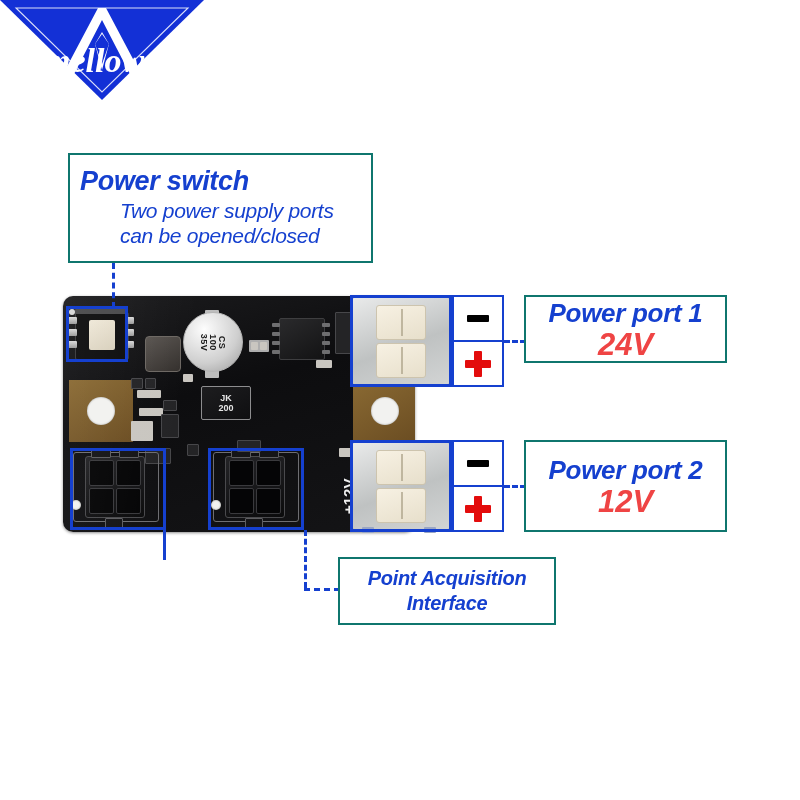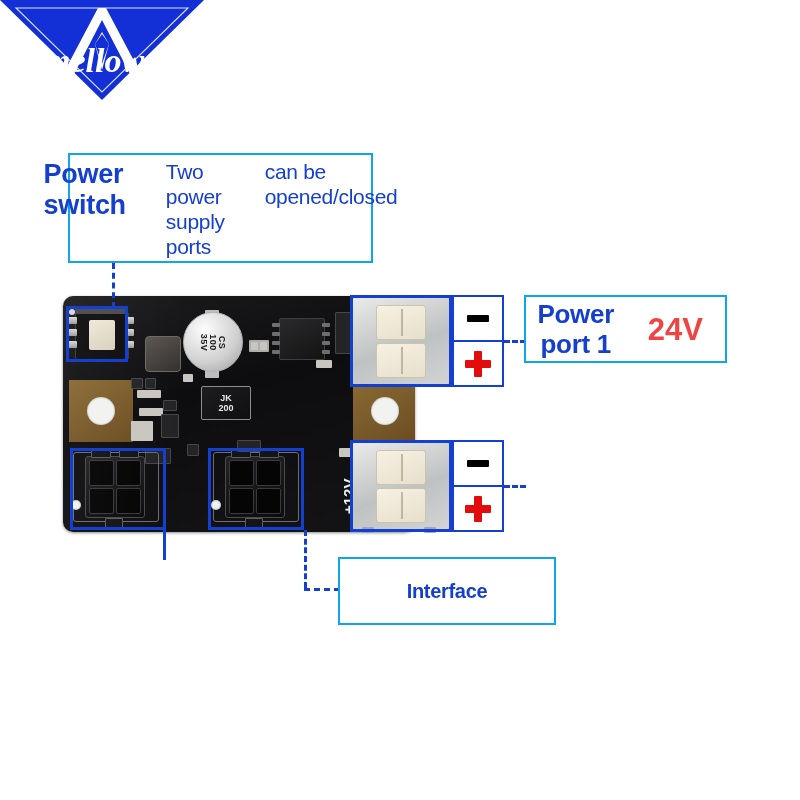--- a/index.html
+++ b/index.html
@@ -13,26 +13,27 @@
   #stage{position:absolute;left:0;top:0;width:800px;height:800px;}
 
   
   .logo{position:absolute;left:0;top:0;width:204px;height:100px;}
   .logo svg{display:block;}
 
   
   .callout{
     position:absolute;
     box-sizing:border-box;
-    border:2px solid #0ea5e9;
+    border:2px solid #0f766e;
     background:#ffffff;
     color:#1540cf;
     display:flex;
-    flex-direction:row;
+    flex-direction:column;
     justify-content:center;
+    font-style:italic;
   }
   .callout .ttl{
     font-weight:bold;
     letter-spacing:-0.3px;
   }
   .callout .sub{letter-spacing:-0.3px;}
 
   #cal-power-switch{left:68px;top:153px;width:305px;height:110px;padding:4px 10px 6px 10px;}
   #cal-power-switch .ttl{font-size:27px;line-height:31px;margin-bottom:1px;}
   #cal-power-switch .sub{font-size:21px;line-height:25px;margin-left:40px;}
@@ -347,19 +348,24 @@
     <div class="ttl">Power switch</div>
     <div class="sub">Two power supply ports</div>
     <div class="sub">can be opened/closed</div>
   </div>
 
   <div class="callout port-box" id="cal-port1">
     <div class="ttl">Power port 1</div>
     <div class="volt">24V</div>
   </div>
 
+  <div class="callout port-box" id="cal-port2">
+    <div class="ttl">Power port 2</div>
+    <div class="volt">12V</div>
+  </div>
 
 
   <div class="callout iface-box" id="cal-point">
+    <div class="ttl">Point Acquisition</div>
     <div class="ttl">Interface</div>
   </div>
 
 </div>
 
 </body></html>

